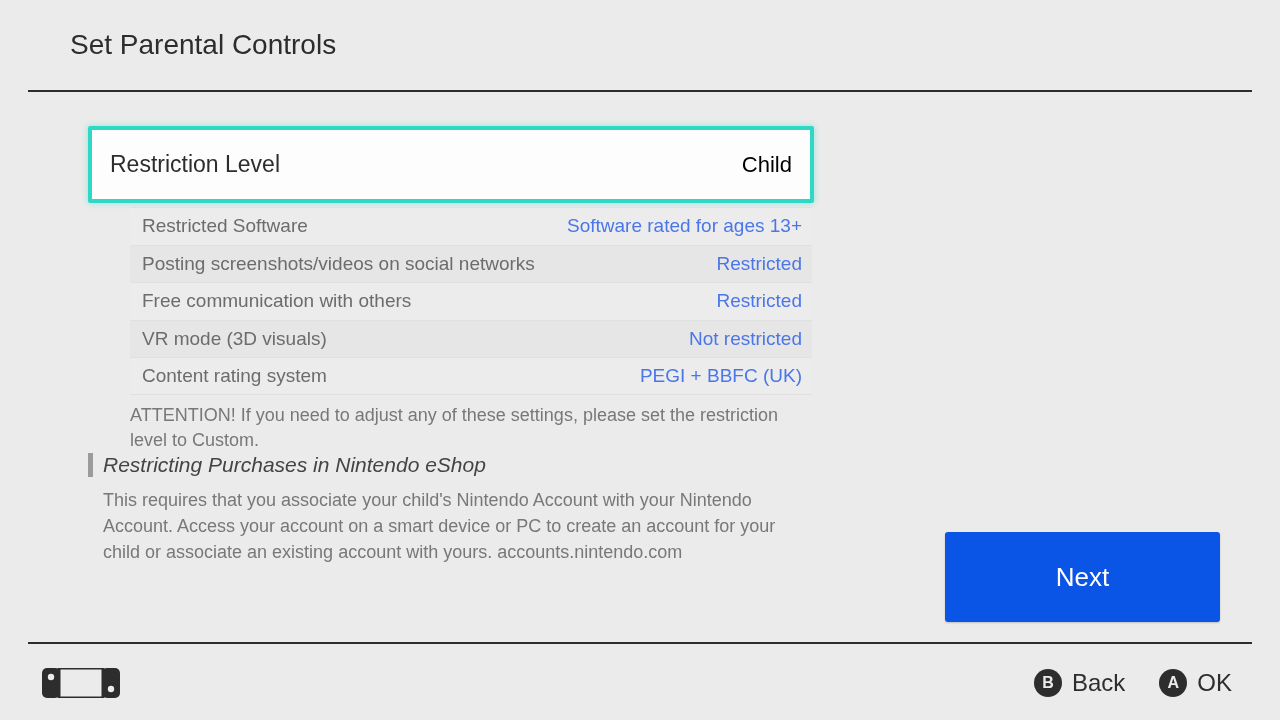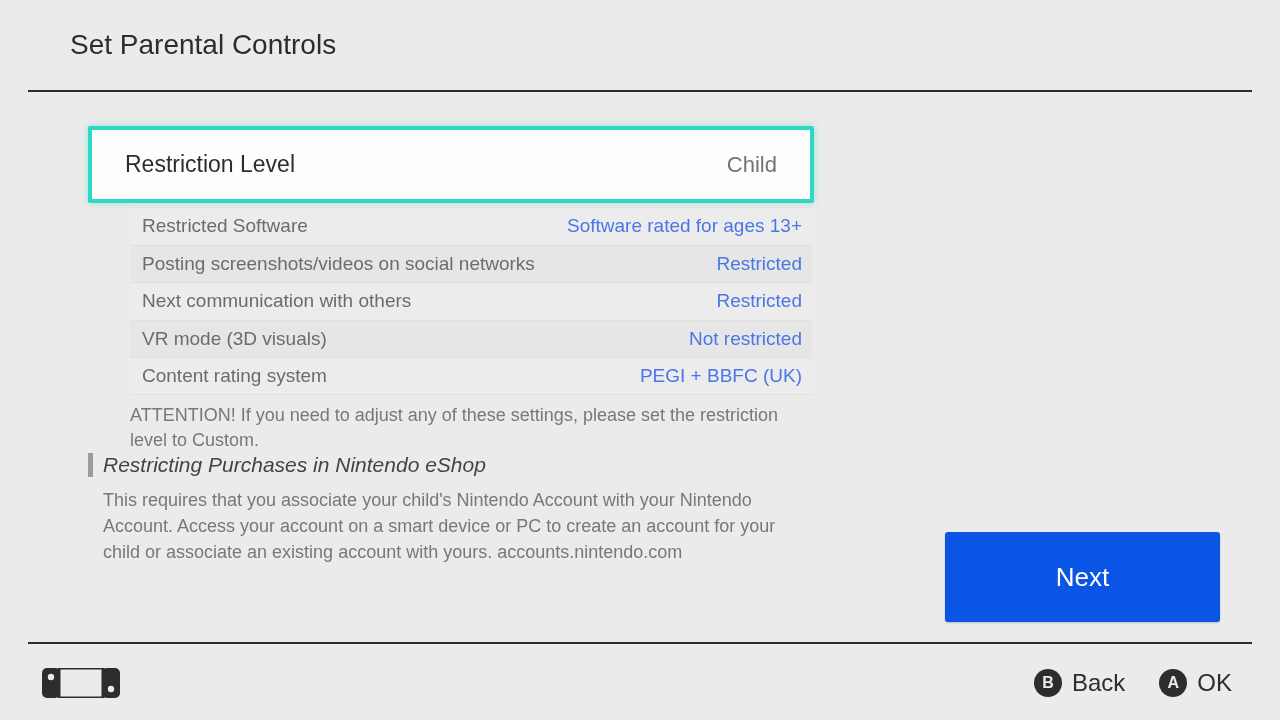--- a/index.html
+++ b/index.html
@@ -37,30 +37,30 @@
   .restriction-box {
     width: 726px;
     height: 77px;
     background: #fdfdfd;
     border: 4px solid #2fd8c5;
     border-radius: 2px;
     box-shadow: 0 0 6px rgba(47,216,197,.45);
     display: flex;
     align-items: center;
     justify-content: space-between;
-    padding: 0 33px;
+    padding: 0 18px;
     cursor: pointer;
   }
   .restriction-box .label {
     font-size: 23px;
     color: #2d2d2d;
   }
   .restriction-box .value {
     font-size: 22px;
-    color: #737373;
+    color: #000000;
   }
   .rows {
     margin-top: 4px;
     margin-left: 42px;
     width: 682px;
     font-size: 19px;
   }
   .row {
     height: 37.5px;
     display: flex;
@@ -185,21 +185,21 @@
     <div class="rows">
       <div class="row">
         <span class="label">Restricted Software</span>
         <span class="value">Software rated for ages 13+</span>
       </div>
       <div class="row">
         <span class="label">Posting screenshots/videos on social networks</span>
         <span class="value">Restricted</span>
       </div>
       <div class="row">
-        <span class="label">Next communication with others</span>
+        <span class="label">Free communication with others</span>
         <span class="value">Restricted</span>
       </div>
       <div class="row">
         <span class="label">VR mode (3D visuals)</span>
         <span class="value">Not restricted</span>
       </div>
       <div class="row">
         <span class="label">Content rating system</span>
         <span class="value">PEGI + BBFC (UK)</span>
       </div>

